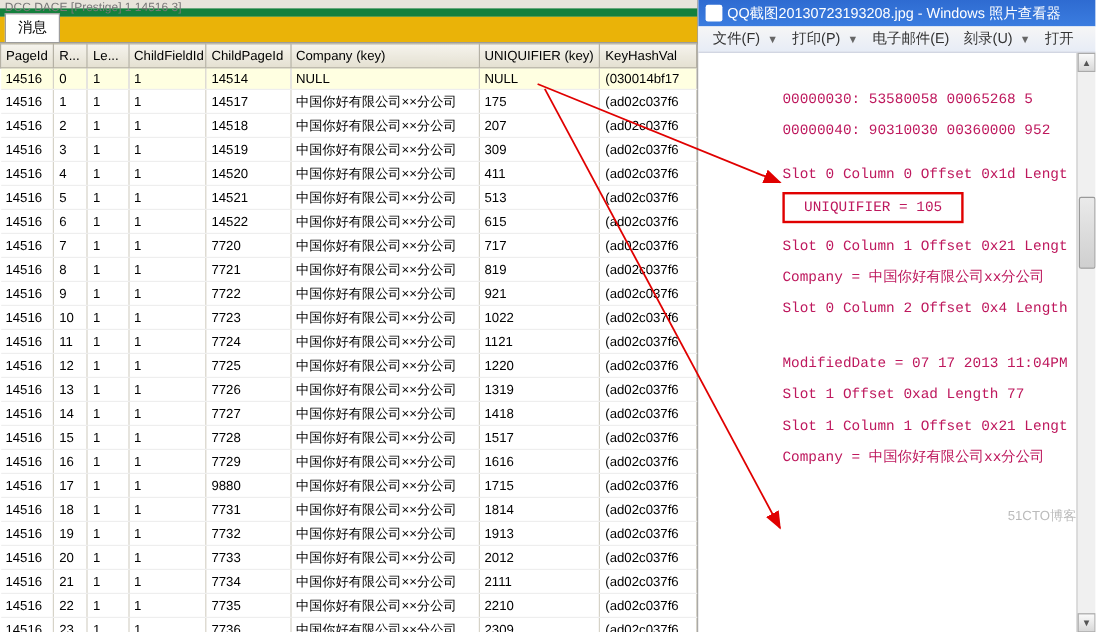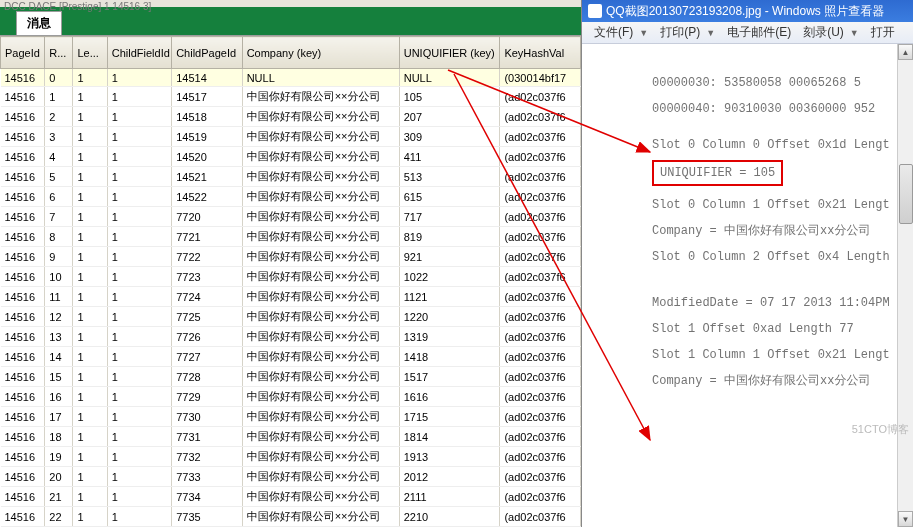--- a/index.html
+++ b/index.html
@@ -1,54 +1,54 @@
 <!DOCTYPE html>
 <html><head>
 <meta charset="utf-8">
 <style>
   * { box-sizing: border-box; margin: 0; padding: 0; }
   body { font-family: Tahoma, "Microsoft YaHei", sans-serif; font-size: 11px; width: 913px; height: 527px; overflow: hidden; background: #fff; position: relative; }
 
   .left-pane { position: absolute; left: 0; top: 0; width: 582px; height: 527px; border-right: 1px solid #888; }
   .top-strip { height: 14px; background: #e8e4db; border-bottom: 7px solid #15803d; color: #777; font-size: 10px; padding-left: 4px; line-height: 14px; }
-  .tabs-row { height: 22px; background: #15803d; border-bottom: 1px solid #9c9c9c; display: flex; align-items: flex-end; padding-left: 16px; font-weight: bold; }
+  .tabs-row { height: 22px; background: #eab308; border-bottom: 1px solid #9c9c9c; display: flex; align-items: flex-end; padding-left: 4px; }
   .tab { background: #fff; border: 1px solid #9c9c9c; border-bottom: none; padding: 3px 10px; font-size: 12px; }
 
   .grid { width: 100%; border-collapse: collapse; table-layout: fixed; }
-  .grid th { background: linear-gradient(#f5f3ec, #e4e0d1); border: 1px solid #b5b1a4; font-weight: normal; font-size: 11px; text-align: left; padding: 3px 4px; height: 32px; }
+  .grid th { background: linear-gradient(#f5f3ec, #e4e0d1); border: 1px solid #b5b1a4; font-weight: normal; font-size: 11px; text-align: left; padding: 3px 4px; height: 20px; }
   .grid td { border-right: 1px solid #d6d3c8; border-bottom: 1px solid #eee; padding: 2px 4px; font-size: 11px; height: 18px; white-space: nowrap; overflow: hidden; }
   .grid tr.selected td { background: #ffffe1; }
 
   .col-pageid { width: 44px; }
   .col-r { width: 28px; }
   .col-le { width: 34px; }
   .col-cfield { width: 64px; }
   .col-cpage { width: 70px; }
   .col-company { width: 156px; }
   .col-uniq { width: 100px; }
   .col-hash { width: 80px; }
 
   .right-pane { position: absolute; left: 582px; top: 0; width: 331px; height: 527px; background: #fff; }
   .titlebar { height: 22px; background: linear-gradient(#2e6bd1, #3b7de0); color: #fff; display: flex; align-items: center; padding: 0 6px; font-size: 12px; overflow: hidden; white-space: nowrap; }
   .titlebar .icon { width: 14px; height: 14px; background: #fff; margin-right: 4px; border-radius: 2px; display: inline-block; }
   .menubar { height: 22px; background: linear-gradient(#f6f6f6,#e7ecf6); border-bottom: 1px solid #c7cddb; display: flex; align-items: center; font-size: 12px; color: #333; padding-left: 6px; }
   .menubar span { padding: 0 6px; }
   .menubar .dd { font-size: 9px; padding: 0 6px 0 0; color: #666; }
 
-  .viewer-body { position: relative; padding: 24px 0 0 70px; font-family: "Courier New", monospace; font-size: 12px; color: #737373; line-height: 22px; }
+  .viewer-body { position: relative; padding: 24px 0 0 70px; font-family: "Courier New", monospace; font-size: 12px; color: #be185d; line-height: 22px; }
   .viewer-body .hex { white-space: nowrap; }
   .viewer-body .ln { white-space: nowrap; margin-top: 4px; }
-  .redbox { border: 2px solid #e00000; padding: 0 6px; display: inline-block; margin: 4px 0; }
+  .redbox { border: 2px solid #e00000; padding: 0 16px; display: inline-block; margin: 4px 0; }
 
   .scrollbar { position: absolute; right: 0; top: 44px; width: 16px; height: 483px; background: #f0f0f0; border-left: 1px solid #ccc; }
   .scrollbar .btn { height: 16px; background: linear-gradient(#fafafa,#d8d8d8); border: 1px solid #aaa; display: flex; align-items: center; justify-content: center; font-size: 8px; color: #555; }
   .scrollbar .thumb { position: absolute; left: 1px; width: 14px; top: 120px; height: 60px; background: linear-gradient(#eaeaea,#cfcfcf); border: 1px solid #9a9a9a; border-radius: 2px; }
   .scrollbar .btn.down { position: absolute; bottom: 0; width: 100%; }
 
-  .watermark { position: absolute; right: 4px; bottom: 90px; color: #bbb; font-size: 11px; font-family: Arial; }
+  .watermark { position: absolute; right: 16px; bottom: 90px; color: #bbb; font-size: 11px; font-family: Arial; }
 
   svg.arrows { position: absolute; left: 0; top: 0; pointer-events: none; }
 </style>
 </head>
 <body>
 
 <div class="left-pane">
   <div class="top-strip">DCC DACE [Prestige] 1 14516 3]</div>
   <div class="tabs-row">
     <div class="tab">消息</div>
@@ -87,21 +87,21 @@
           <td>NULL</td>
           <td>(030014bf17</td>
         </tr>
         <tr>
           <td>14516</td>
           <td>1</td>
           <td>1</td>
           <td>1</td>
           <td>14517</td>
           <td>中国你好有限公司××分公司</td>
-          <td>105</td>
+          <td>175</td>
           <td>(ad02c037f6</td>
         </tr>
         <tr>
           <td>14516</td>
           <td>2</td>
           <td>1</td>
           <td>1</td>
           <td>14518</td>
           <td>中国你好有限公司××分公司</td>
           <td>207</td>
@@ -245,21 +245,21 @@
           <td>7729</td>
           <td>中国你好有限公司××分公司</td>
           <td>1616</td>
           <td>(ad02c037f6</td>
         </tr>
         <tr>
           <td>14516</td>
           <td>17</td>
           <td>1</td>
           <td>1</td>
-          <td>7730</td>
+          <td>9880</td>
           <td>中国你好有限公司××分公司</td>
           <td>1715</td>
           <td>(ad02c037f6</td>
         </tr>
         <tr>
           <td>14516</td>
           <td>18</td>
           <td>1</td>
           <td>1</td>
           <td>7731</td>

